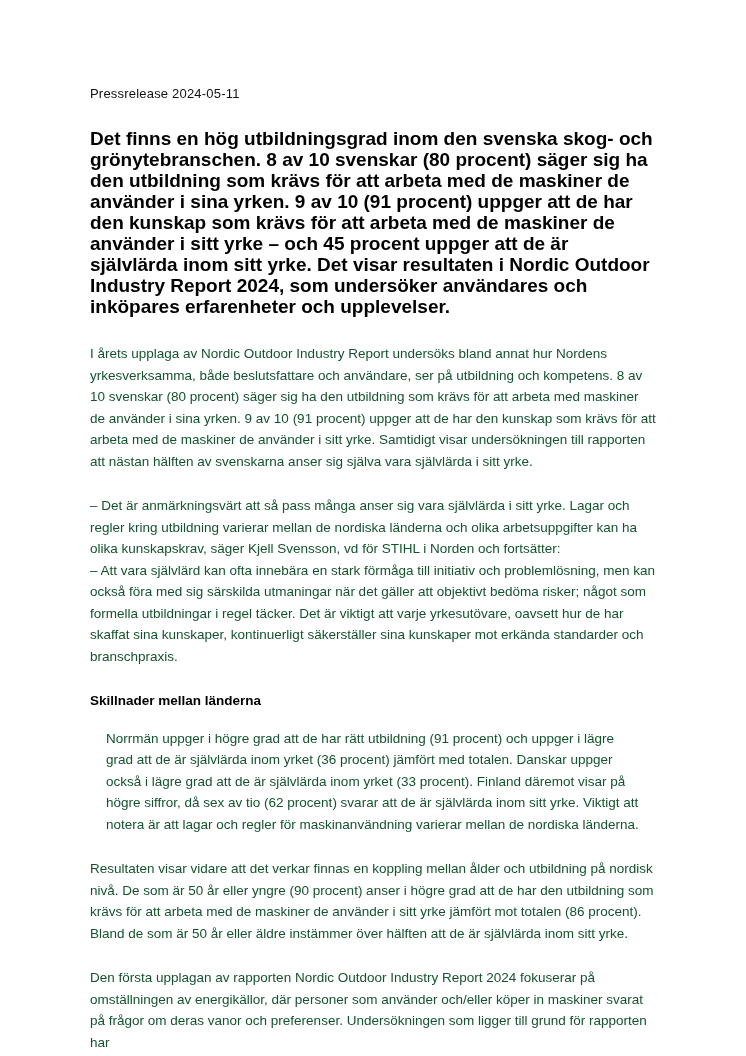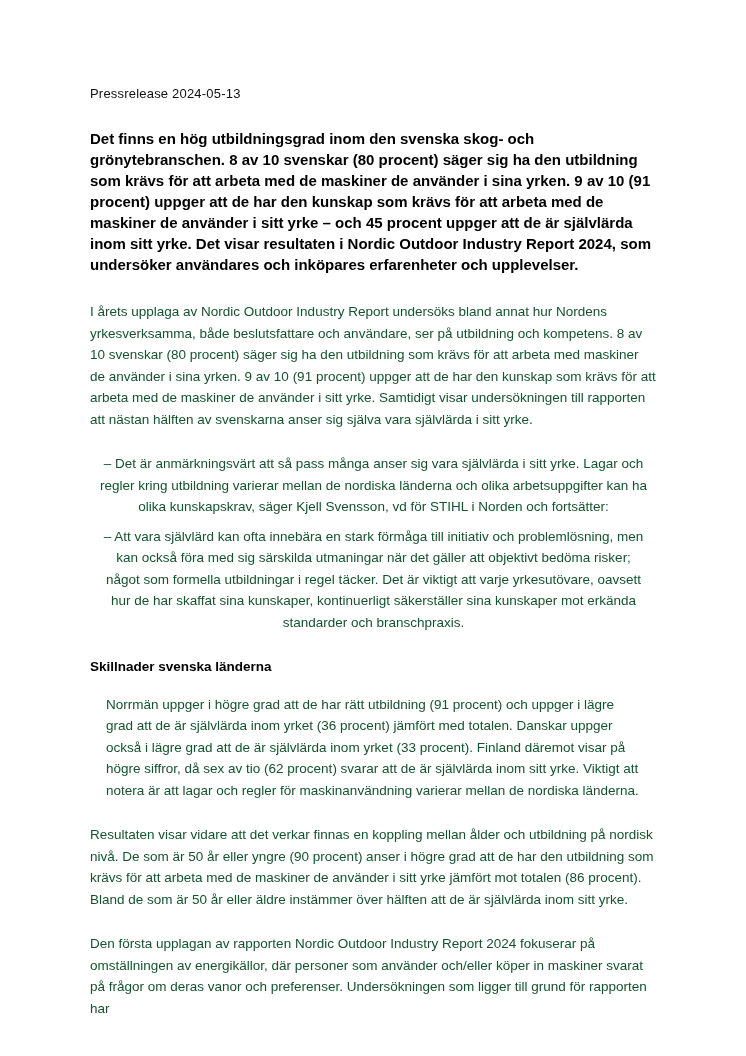--- a/index.html
+++ b/index.html
@@ -32,36 +32,35 @@
   .title {
     font-size: 21.5px;
     line-height: 27px;
     font-weight: 800;
     letter-spacing: 0.4px;
     text-transform: uppercase;
     margin: 0 0 28px 0;
     color: #000000;
   }
   .lead {
-    font-size: 15px;
+    font-size: 19px;
     line-height: 21px;
     font-weight: 700;
     margin: 0 0 26px 0;
     color: #000000;
   }
   .body {
     font-size: 13.5px;
     line-height: 21.5px;
     font-weight: 400;
     margin: 0 0 23px 0;
     color: #14532d;
   }
   .quote-block .body {
-    margin: 8px;
-    text-align: center;
+    margin: 0;
   }
   .quote-block {
     margin: 0 0 23px 0;
   }
   .section {
     margin: 0 0 23px 0;
   }
   .subheading {
     font-size: 13.5px;
     line-height: 21.5px;
@@ -71,34 +70,34 @@
   }
   .section .body {
     margin: 16px;
   }
 </style>
 </head>
 <body>
 
 <div class="page">
 
-  <p class="meta">Pressrelease 2024-05-13</p>
+  <p class="meta">Pressrelease 2024-05-11</p>
 
 
   <p class="lead">Det finns en hög utbildningsgrad inom den svenska skog- och grönytebranschen. 8 av 10 svenskar (80 procent) säger sig ha den utbildning som krävs för att arbeta med de maskiner de använder i sina yrken. 9 av 10 (91 procent) uppger att de har den kunskap som krävs för att arbeta med de maskiner de använder i sitt yrke – och 45 procent uppger att de är självlärda inom sitt yrke. Det visar resultaten i Nordic Outdoor Industry Report 2024, som undersöker användares och inköpares erfarenheter och upplevelser.</p>
 
   <p class="body">I årets upplaga av Nordic Outdoor Industry Report undersöks bland annat hur Nordens yrkesverksamma, både beslutsfattare och användare, ser på utbildning och kompetens. 8 av 10 svenskar (80 procent) säger sig ha den utbildning som krävs för att arbeta med maskiner de använder i sina yrken. 9 av 10 (91 procent) uppger att de har den kunskap som krävs för att arbeta med de maskiner de använder i sitt yrke. Samtidigt visar undersökningen till rapporten att nästan hälften av svenskarna anser sig själva vara självlärda i sitt yrke.</p>
 
   <div class="quote-block">
     <p class="body">– Det är anmärkningsvärt att så pass många anser sig vara självlärda i sitt yrke. Lagar och regler kring utbildning varierar mellan de nordiska länderna och olika arbetsuppgifter kan ha olika kunskapskrav, säger Kjell Svensson, vd för STIHL i Norden och fortsätter:</p>
     <p class="body">– Att vara självlärd kan ofta innebära en stark förmåga till initiativ och problemlösning, men kan också föra med sig särskilda utmaningar när det gäller att objektivt bedöma risker; något som formella utbildningar i regel täcker. Det är viktigt att varje yrkesutövare, oavsett hur de har skaffat sina kunskaper, kontinuerligt säkerställer sina kunskaper mot erkända standarder och branschpraxis.</p>
   </div>
 
   <div class="section">
-    <h2 class="subheading">Skillnader svenska länderna</h2>
+    <h2 class="subheading">Skillnader mellan länderna</h2>
     <p class="body">Norrmän uppger i högre grad att de har rätt utbildning (91 procent) och uppger i lägre grad att de är självlärda inom yrket (36 procent) jämfört med totalen. Danskar uppger också i lägre grad att de är självlärda inom yrket (33 procent). Finland däremot visar på högre siffror, då sex av tio (62 procent) svarar att de är självlärda inom sitt yrke. Viktigt att notera är att lagar och regler för maskinanvändning varierar mellan de nordiska länderna.</p>
   </div>
 
   <p class="body">Resultaten visar vidare att det verkar finnas en koppling mellan ålder och utbildning på nordisk nivå. De som är 50 år eller yngre (90 procent) anser i högre grad att de har den utbildning som krävs för att arbeta med de maskiner de använder i sitt yrke jämfört mot totalen (86 procent). Bland de som är 50 år eller äldre instämmer över hälften att de är självlärda inom sitt yrke.</p>
 
   <p class="body">Den första upplagan av rapporten Nordic Outdoor Industry Report 2024 fokuserar på omställningen av energikällor, där personer som använder och/eller köper in maskiner svarat på frågor om deras vanor och preferenser. Undersökningen som ligger till grund för rapporten har</p>
 
 </div>
 
 </body></html>

